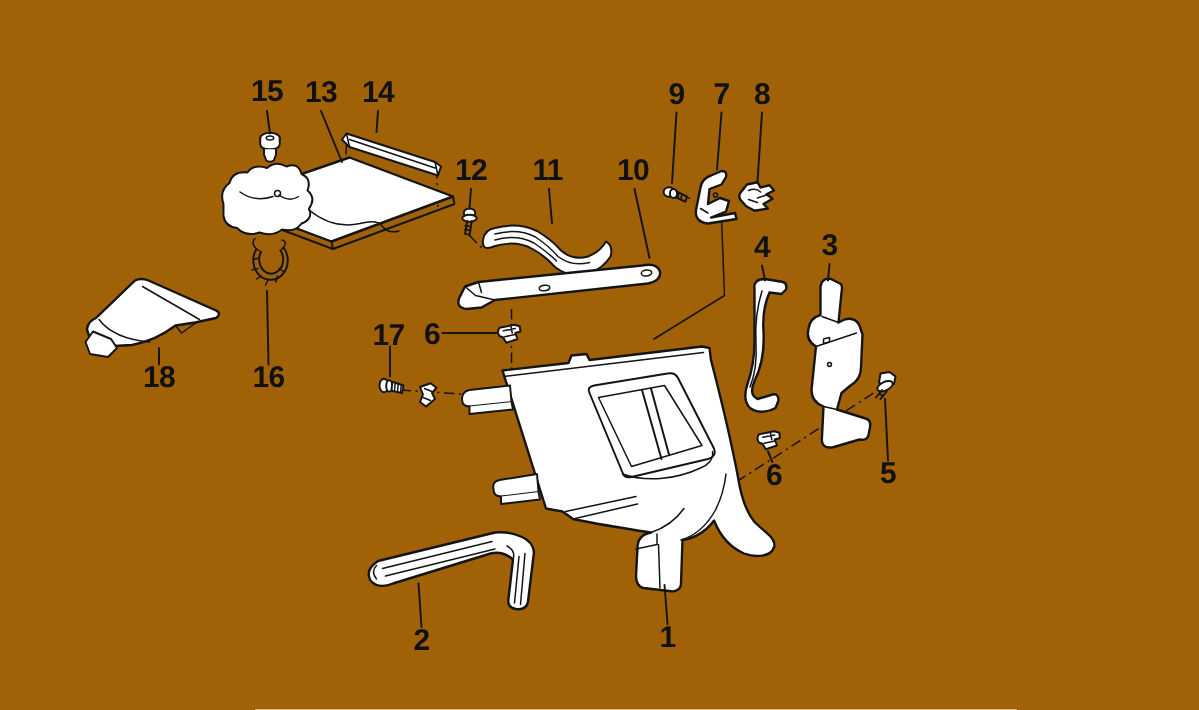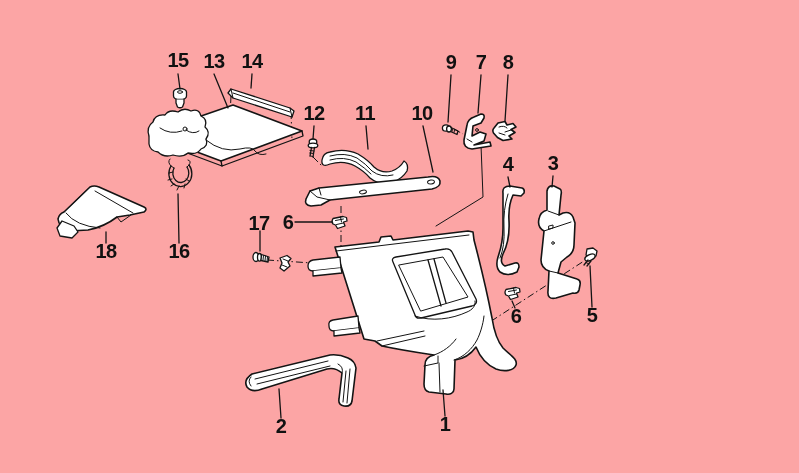--- a/index.html
+++ b/index.html
@@ -1,16 +1,16 @@
 <!DOCTYPE html>
 <html><head>
 <meta charset="utf-8">
 <style>
   html,body{margin:0;padding:0;background:#ffffff;}
-  .stage{position:relative;width:799px;height:473px;background:#fca5a5;overflow:hidden;text-decoration:underline;}
+  .stage{position:relative;width:799px;height:473px;background:#a16207;overflow:hidden;text-decoration:underline;}
   svg{display:block;}
   .outline{fill:#ffffff;stroke:#141414;stroke-width:1.6;stroke-linejoin:round;stroke-linecap:round;}
   .outline2{fill:#ffffff;stroke:#141414;stroke-width:1.3;stroke-linejoin:round;stroke-linecap:round;}
   .line{fill:none;stroke:#141414;stroke-width:1.3;stroke-linejoin:round;stroke-linecap:round;}
   .thin{fill:none;stroke:#141414;stroke-width:1;stroke-linejoin:round;stroke-linecap:round;}
   .dash{fill:none;stroke:#141414;stroke-width:1;stroke-dasharray:7 3 1.5 3;}
   .leader{stroke:#141414;stroke-width:1.3;stroke-linecap:round;}
   .callout-label{font-family:"Liberation Sans","DejaVu Sans",sans-serif;font-weight:bold;font-size:20px;letter-spacing:-0.5px;fill:#111111;text-anchor:middle;}
 </style>
 </head>

